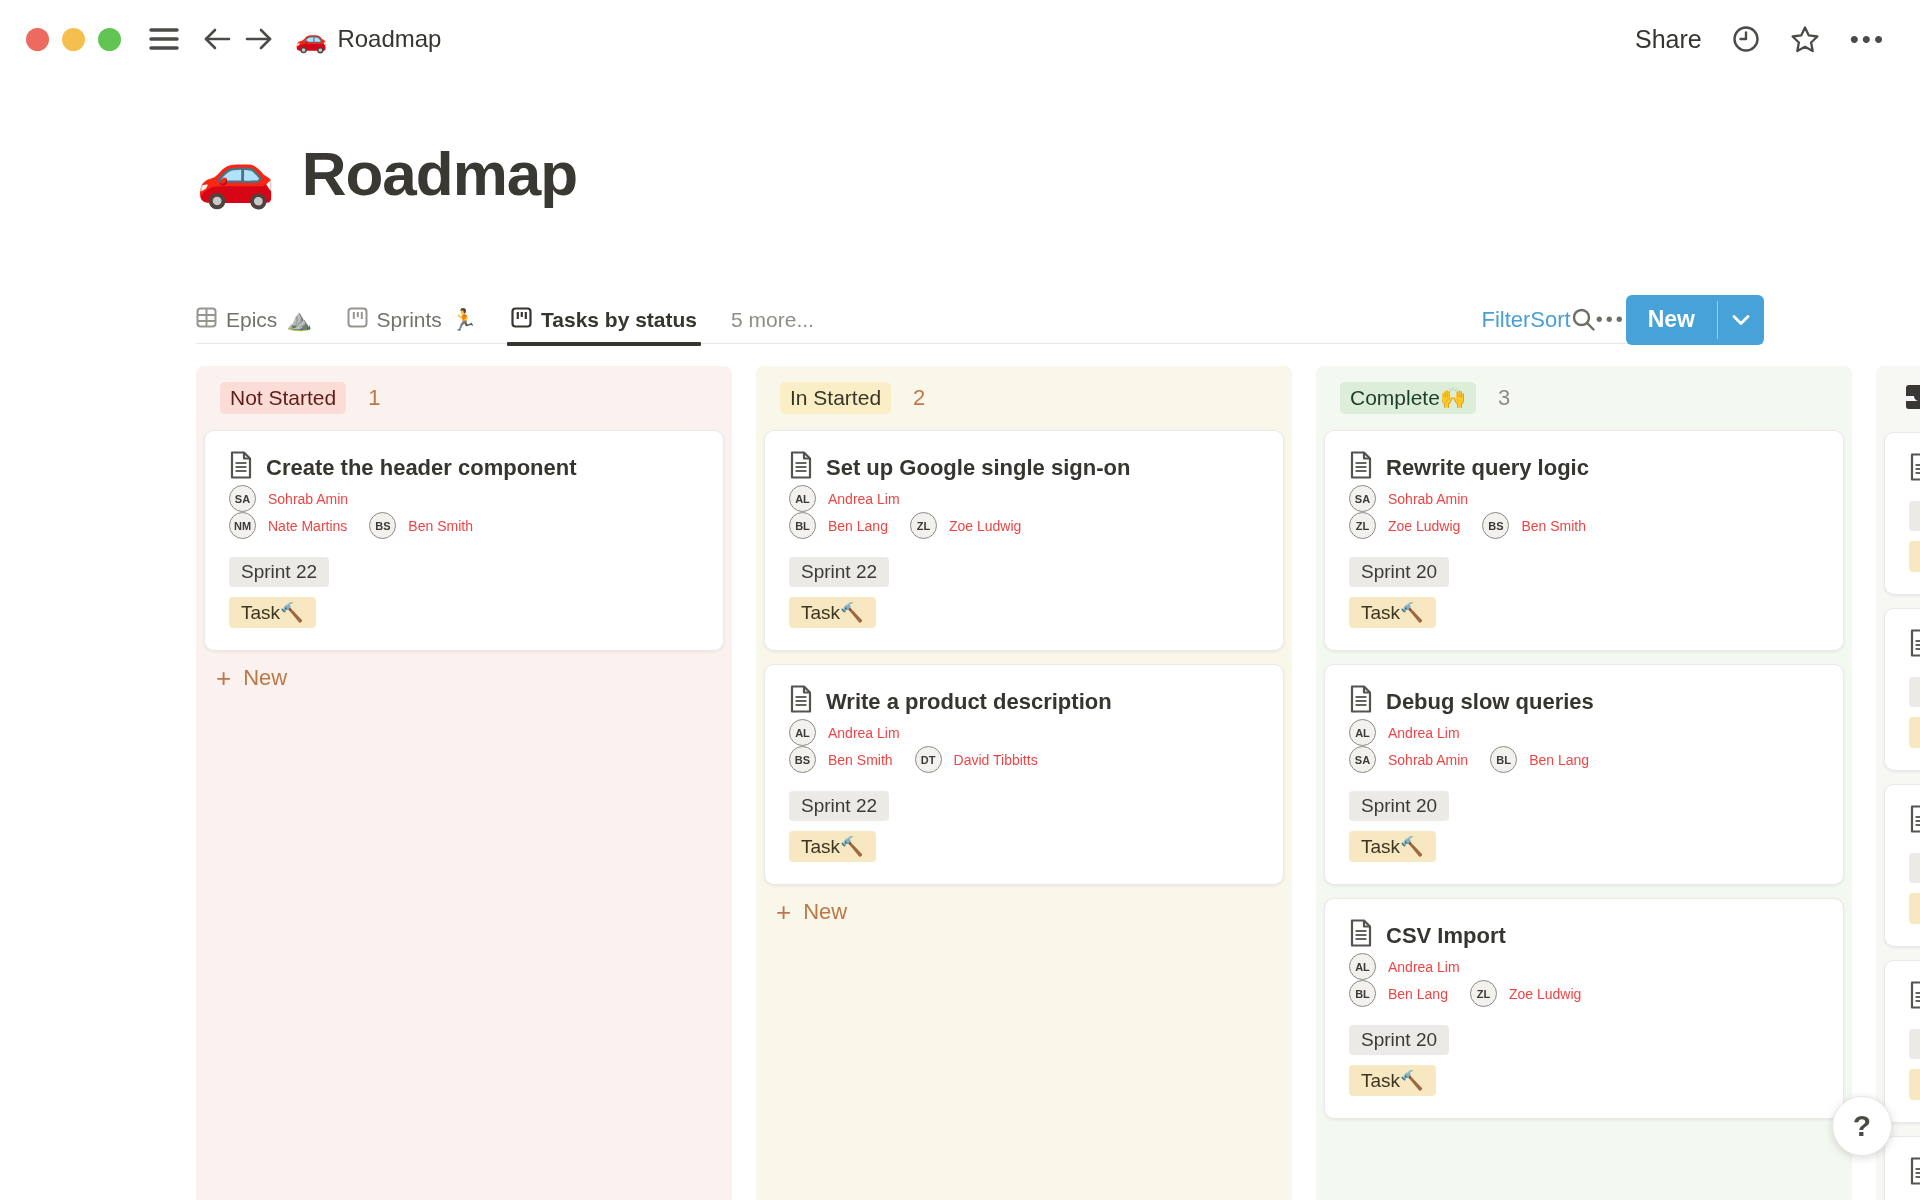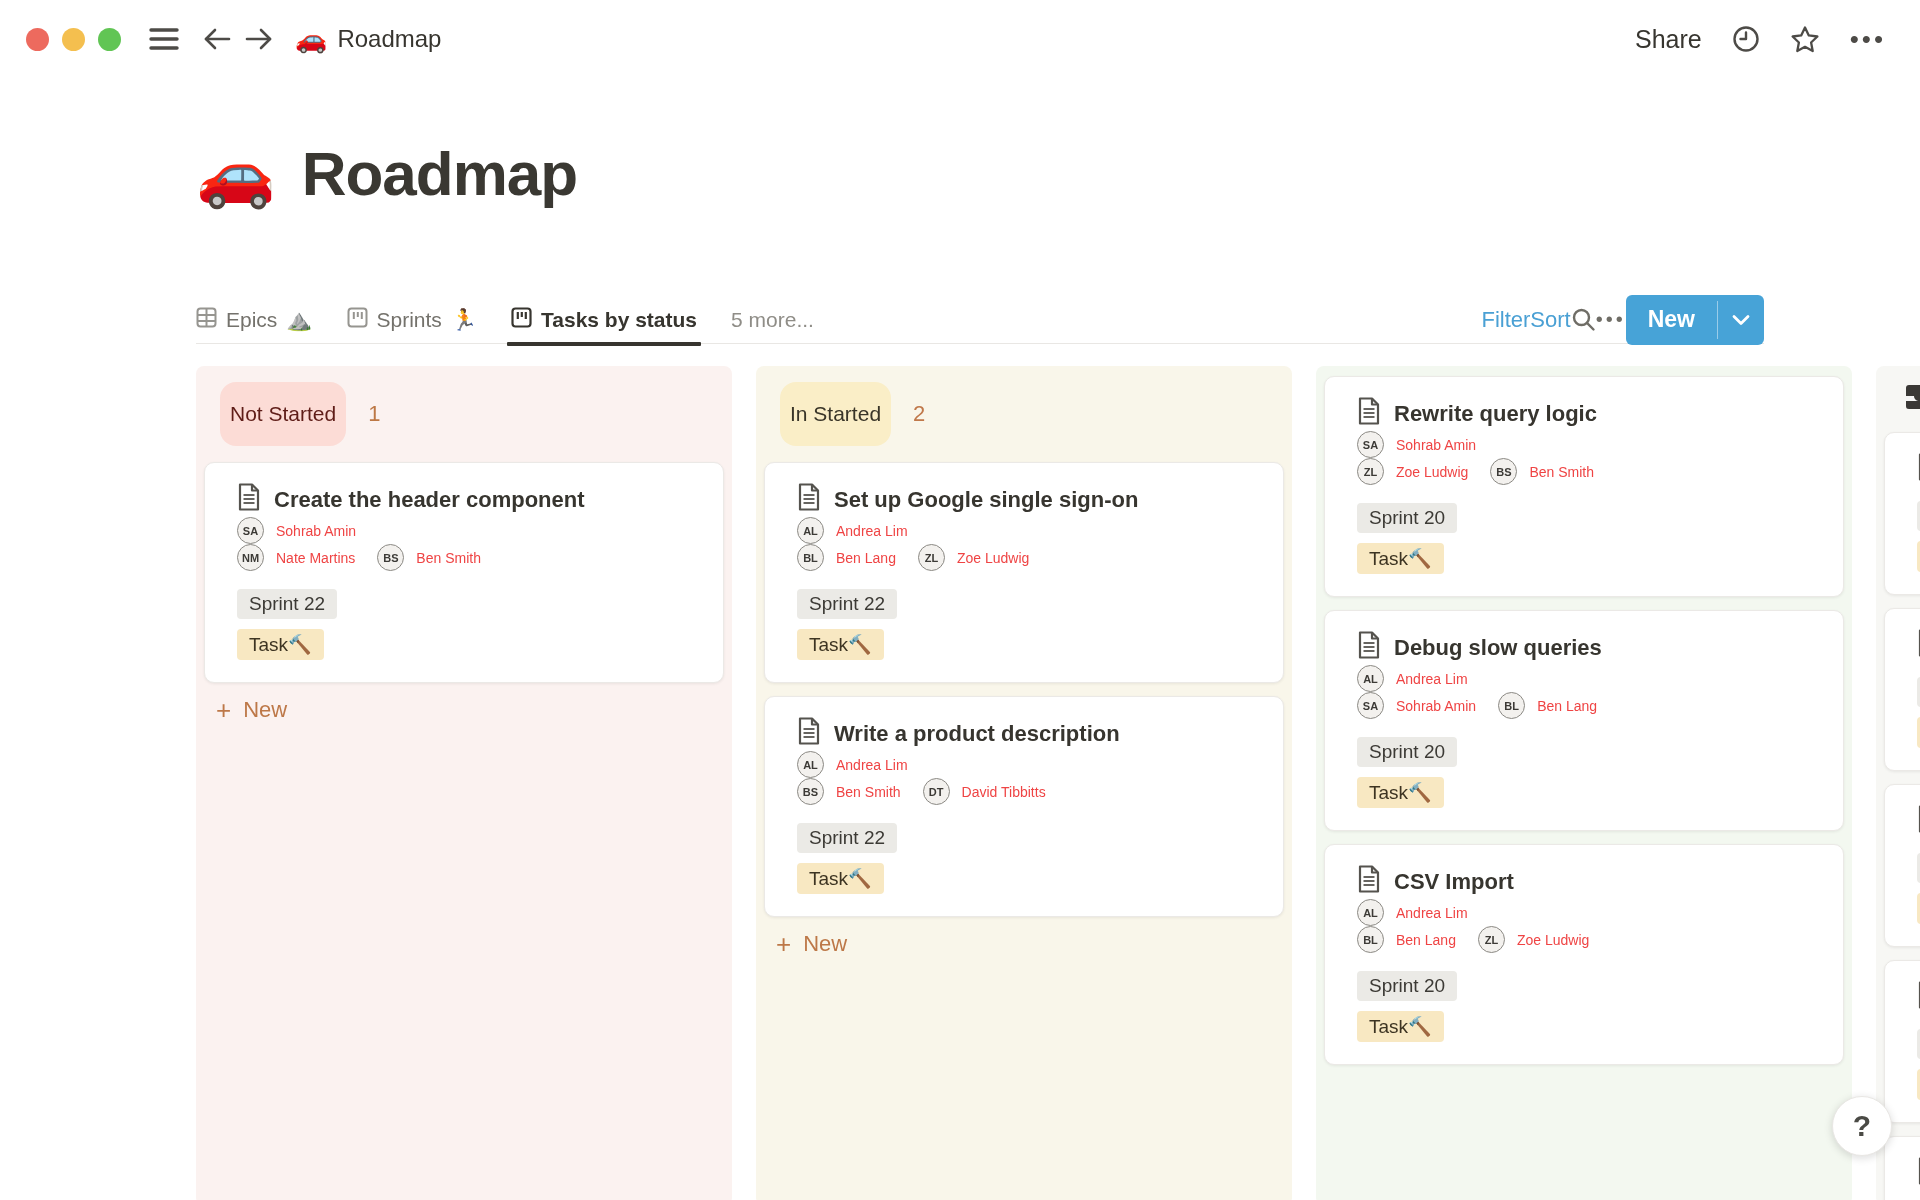--- a/index.html
+++ b/index.html
@@ -50,25 +50,25 @@
     background:none; padding:0 22px; cursor:pointer; }
   .new-split { width:1px; background:rgba(255,255,255,.45); margin:6px 0; }
   .new-dd { border:none; background:none; color:#fff; padding:0 14px;
     display:flex; align-items:center; cursor:pointer; }
 
   
   .board { position:absolute; left:196px; top:366px; width:1724px;
     display:flex; gap:24px; overflow:hidden; height:840px; }
   .col { width:536px; flex:0 0 536px; border-radius:8px; padding:10px 8px 16px 8px; }
   .col-head { display:flex; align-items:center; margin:6px 6px 16px 16px; }
-  .badge { font-size:21px; padding:20px 10px; border-radius:16px; white-space:nowrap; }
+  .badge { font-size:21px; padding:4px 10px; border-radius:5px; white-space:nowrap; }
   .count { font-size:22px; margin-left:22px; }
   .cards { display:flex; flex-direction:column; gap:13px; }
   .card { background:#fff; border:1px solid #ebe9e6; border-radius:10px;
-    box-shadow:0 1px 3px rgba(15,15,15,.07); padding:20px 20px 22px 32px;
+    box-shadow:0 1px 3px rgba(15,15,15,.07); padding:20px 20px 22px 24px;
     cursor:pointer; }
   .card-title { display:flex; align-items:center; gap:13px; font-size:22px;
     font-weight:700; color:#37352f; }
   .page-ico { flex:0 0 auto; color:#55534e; }
   .person-row { display:flex; align-items:center; gap:12px; }
   .person { display:flex; align-items:center; gap:12px; }
   .person + .person { margin-left:10px; }
   .avatar { width:27px; height:27px; border-radius:50%; background:#f3f1ee;
     border:1px solid #8b8984; color:#3c3a36; font-size:11px; font-weight:700;
     display:flex; align-items:center; justify-content:center; flex:0 0 auto; }
@@ -343,20 +343,24 @@
         <span class="pill task">Task🔨</span>
       </div>
     </div>
     <button class="new-row">
         <span class="plus">+</span>
         <span>New</span>
       </button>
   </div>
 
   <div class="col" style="background: rgb(243, 248, 240);">
+    <div class="col-head">
+      <span class="badge" style="background: rgb(220, 237, 216); color: rgb(31, 61, 43);"><span>Complete</span><span>🙌</span></span>
+      <span class="count" style="color: rgb(141, 140, 135);">3</span>
+    </div>
     <div class="cards">
       <div class="card">
         <div class="card-title">
           <span class="page-ico">
             <svg width="24" height="28" viewBox="0 0 24 28" fill="none">
                 <path d="M3 1.5h12l6 6v19H3z" stroke="#55534e" stroke-width="2.2" stroke-linejoin="round"></path>
                 <path d="M15 1.5v6h6" stroke="#55534e" stroke-width="2.2" stroke-linejoin="round"></path>
                 <g stroke="#55534e" stroke-width="1.8">
                   <line x1="6.5" y1="12" x2="17.5" y2="12"></line>
                   <line x1="6.5" y1="16" x2="17.5" y2="16"></line>

